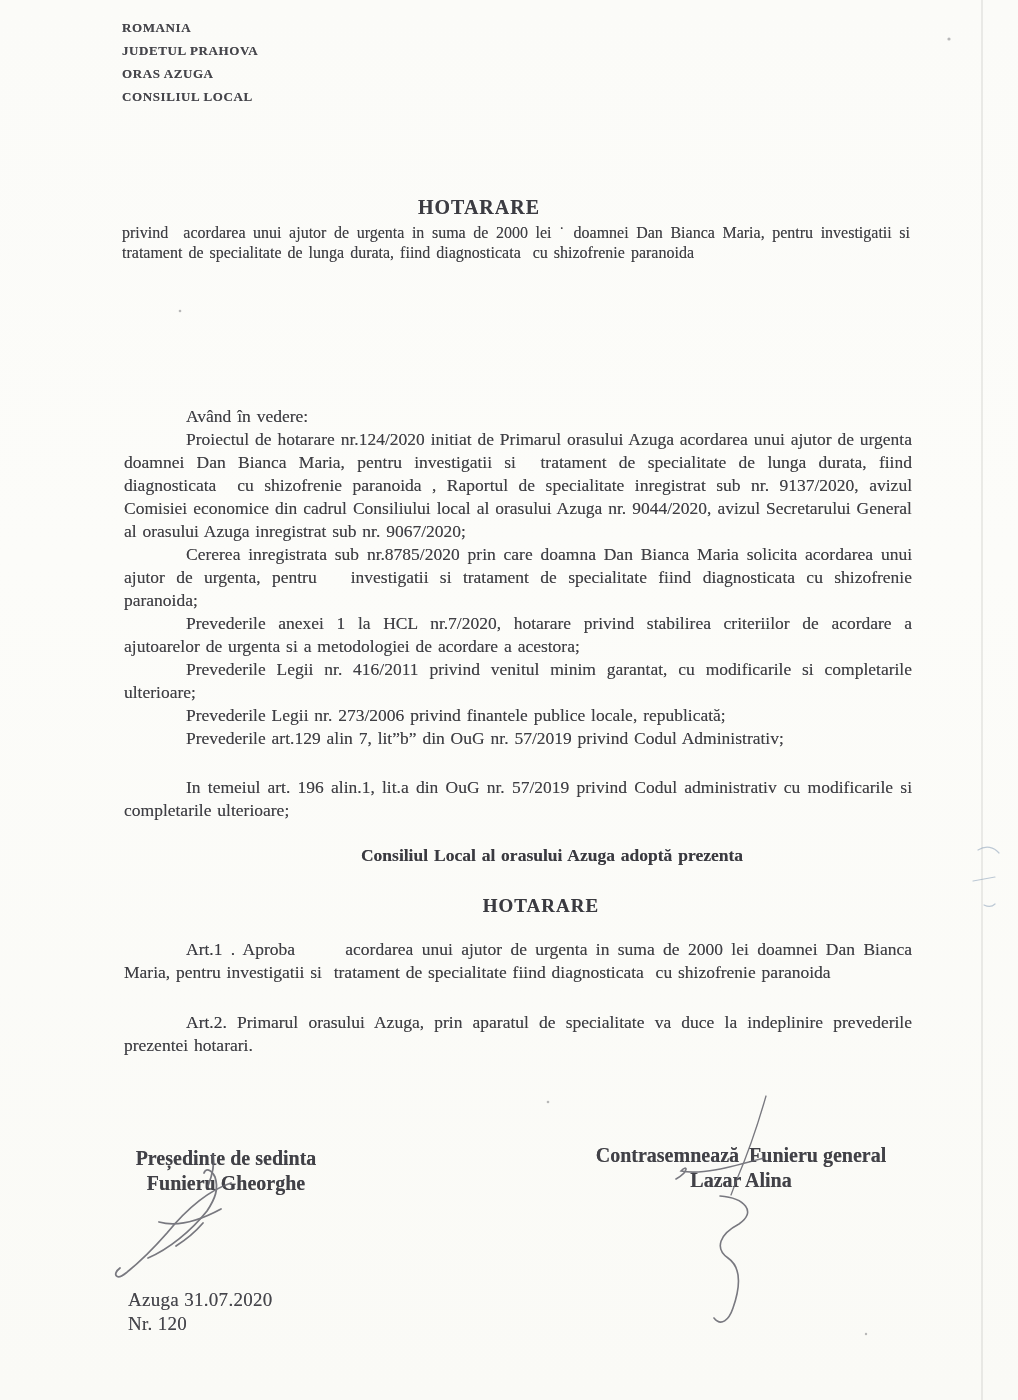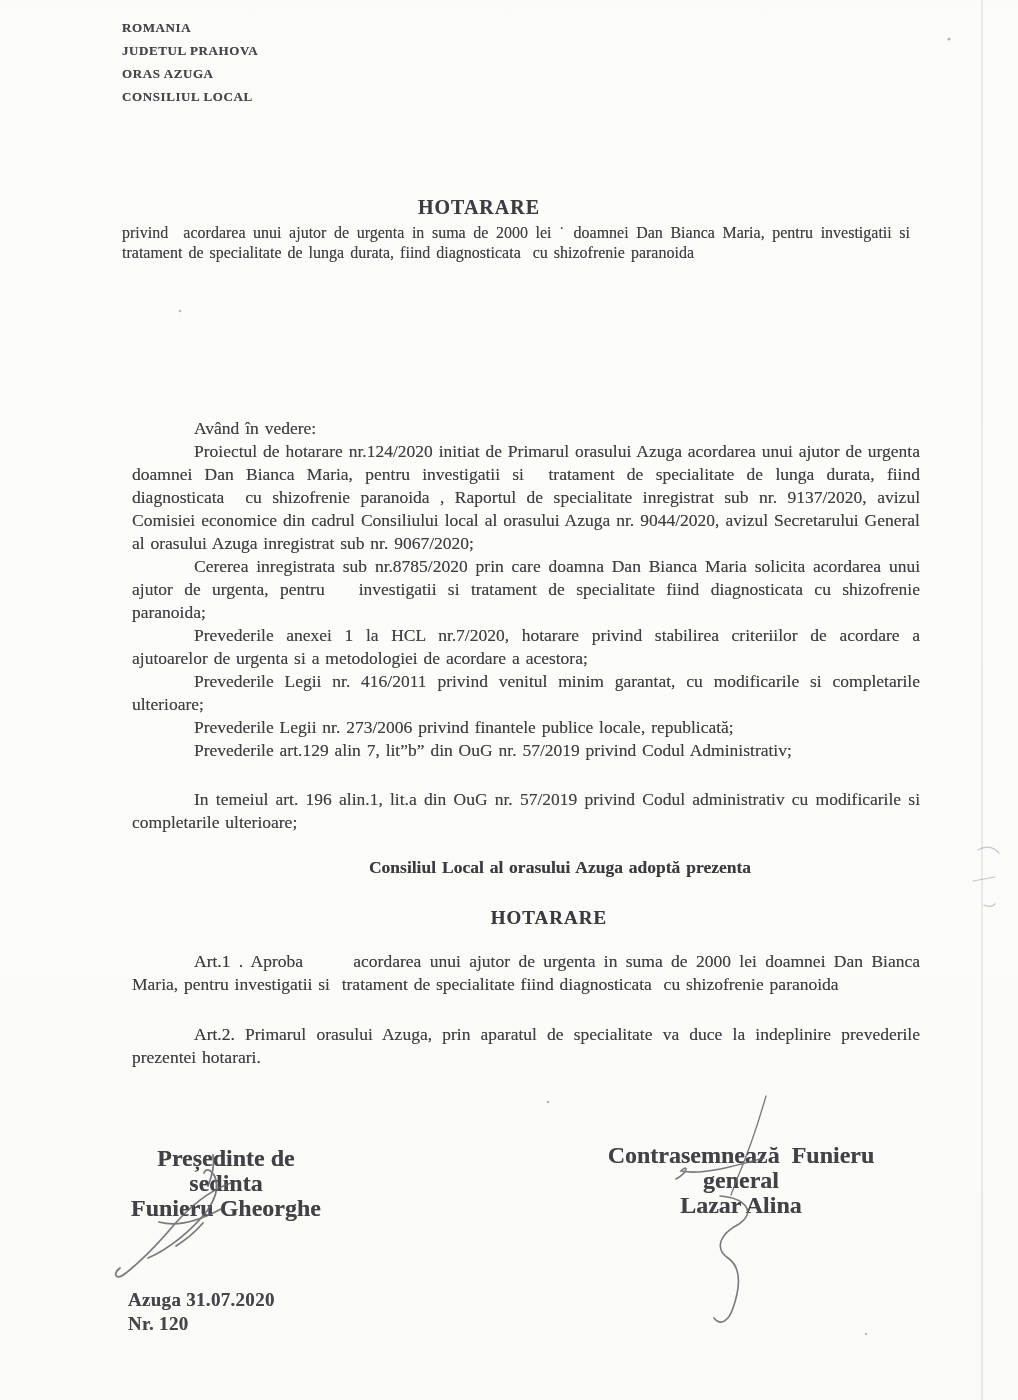--- a/index.html
+++ b/index.html
@@ -34,52 +34,52 @@
   }
   .doc-subtitle {
     margin: 4px 0 0 0;
     font-size: 16px; line-height: 20px;
     text-align: justify; white-space: pre-wrap;
     word-spacing: 2px;
   }
 
   
   .doc-body {
-    position: absolute; left: 132px; top: 405px; width: 788px;
+    position: absolute; left: 124px; top: 405px; width: 788px;
     font-size: 17.5px; line-height: 23px;
-    text-align: justify; word-spacing: 1.5px; margin-top: 12px;
+    text-align: justify; word-spacing: 1.5px;
   }
   .doc-body p { margin: 0; white-space: pre-wrap; }
   .para, .preamble-heading { text-indent: 62px; }
   .p-temeiul { margin-top: 26px !important; }
   .adoption {
     margin-top: 22px !important;
     text-indent: 68px; font-weight: bold; text-align: center;
     color: #3a3a40;
   }
   .decision-title {
     margin-top: 27px !important;
     text-align: center; padding-left: 46px;
     font-weight: bold; font-size: 19px; letter-spacing: 1px;
     color: #3a3a40;
   }
   .article-1 { margin-top: 21px !important; }
   .article-2 { margin-top: 27px !important; }
   .article b { font-weight: normal; color: #38383e; }
 
   
-  .sig { position: absolute; font-weight: bold; font-size: 24px; line-height: 25px; color: #414147; }
+  .sig { position: absolute; font-weight: bold; font-size: 20px; line-height: 25px; color: #414147; }
   .sig-left  { left: 131px; top: 1146px; width: 190px; text-align: center; }
   .sig-right { left: 594px; top: 1143px; width: 294px; text-align: center; }
   .sig .role { white-space: pre-wrap; }
 
   
   .doc-footer {
     position: absolute; left: 128px; top: 1288px;
-    font-size: 19px; font-weight: bold; line-height: 24px;
+    font-size: 19px; font-weight: normal; line-height: 24px;
     color: #45454b; letter-spacing: 0.3px;
   }
 
   
   .scan-vline {
     position: absolute; left: 981px; top: 0; width: 2px; height: 1400px;
     background: rgba(185,185,182,0.28);
   }
   .ink-overlay { position: absolute; left: 0; top: 0; pointer-events: none; }
 </style>

